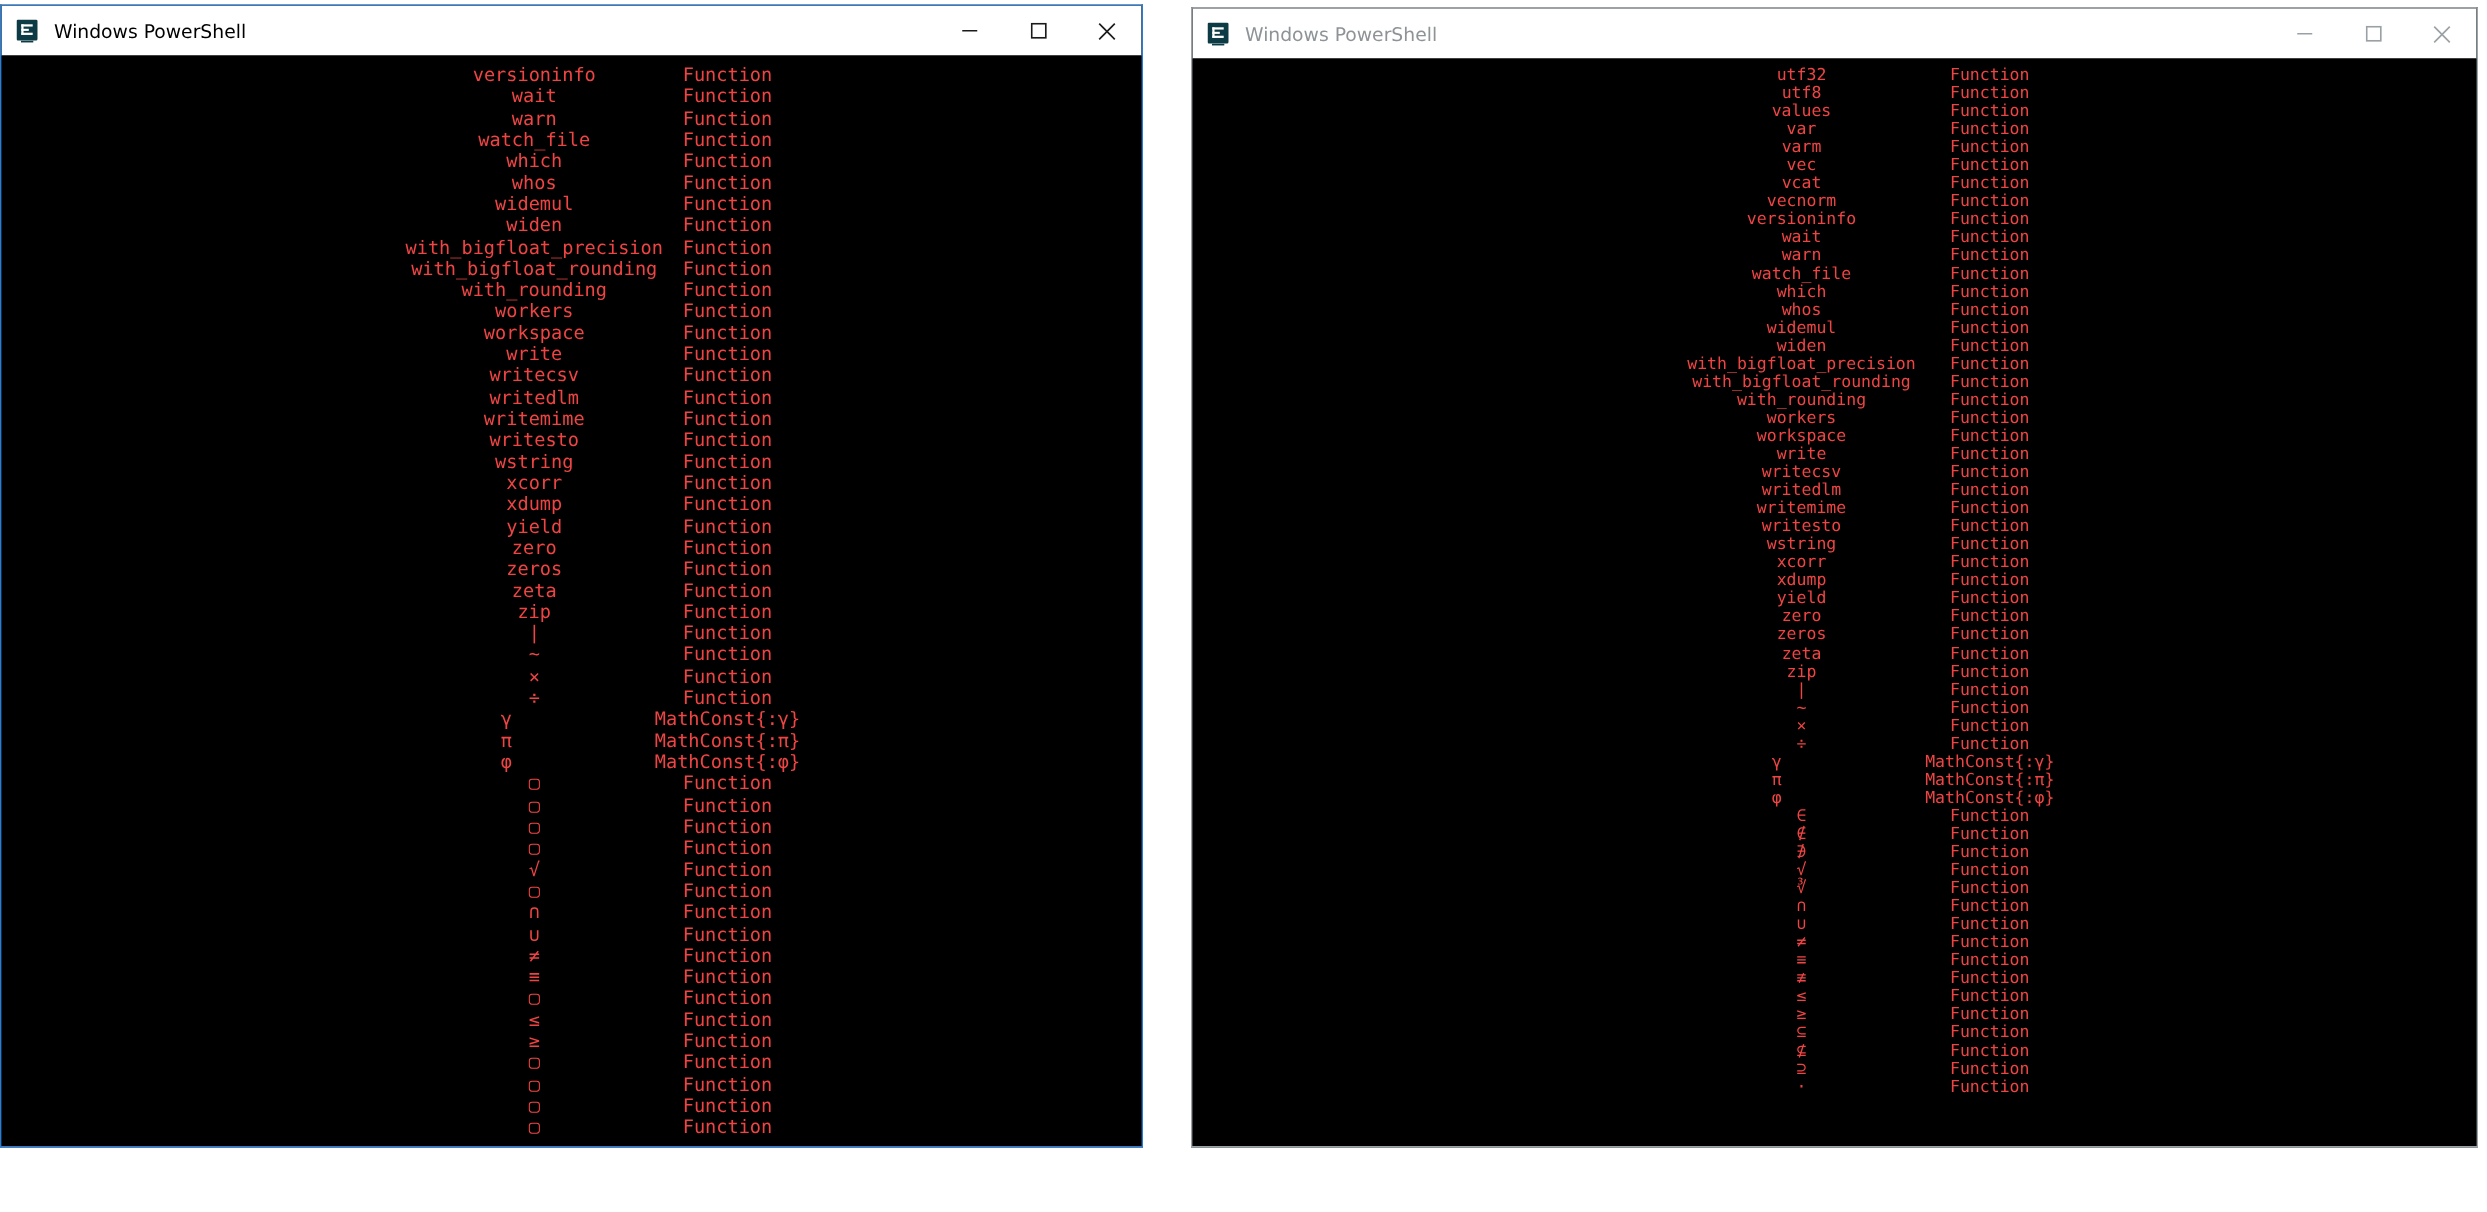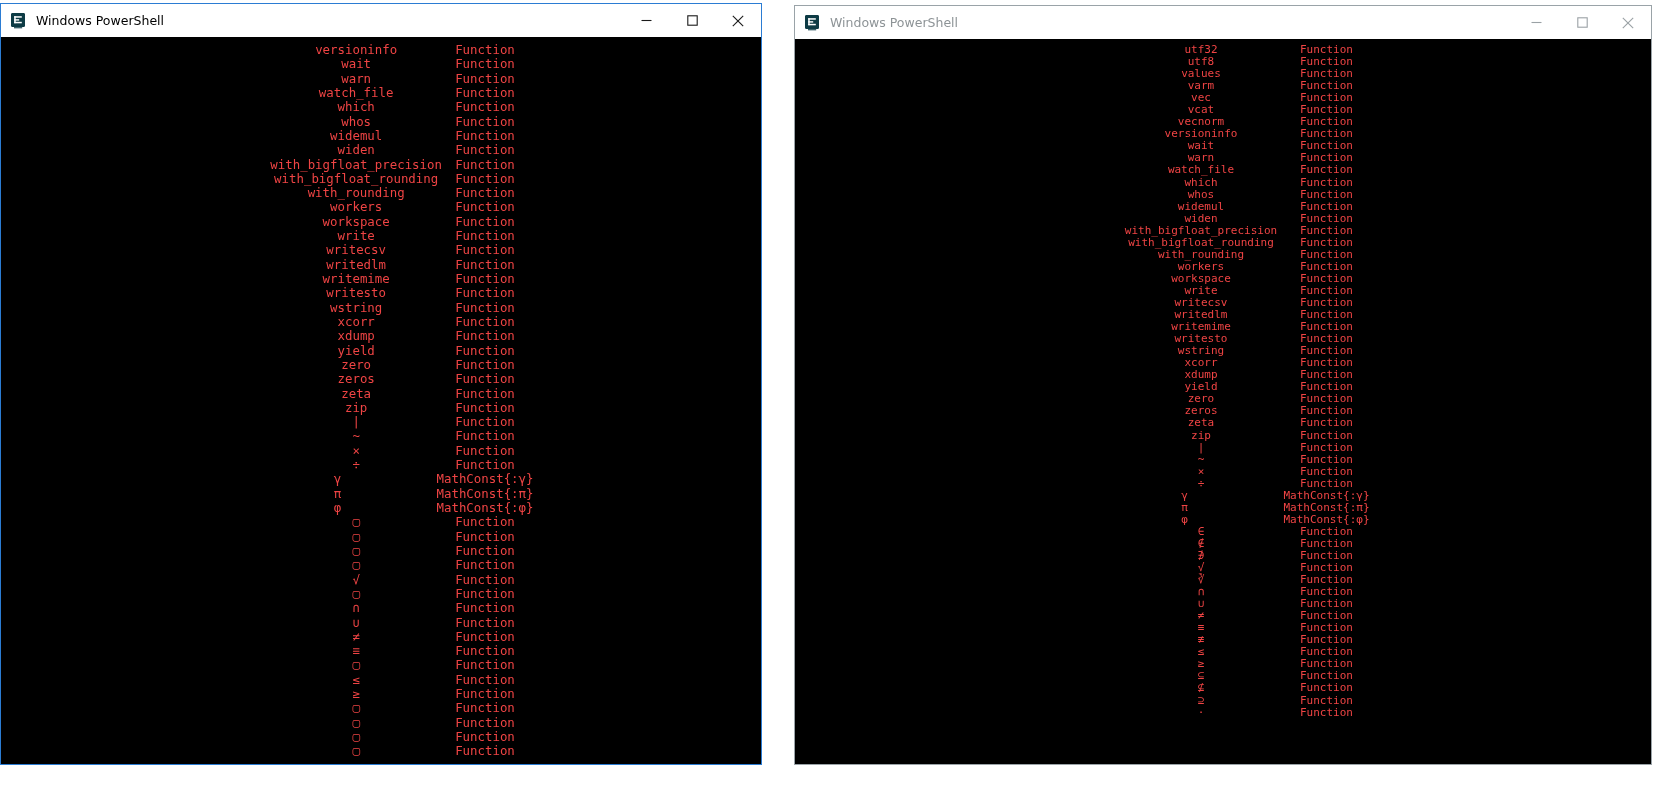--- a/index.html
+++ b/index.html
@@ -292,20 +292,21 @@
             <line x1="11.2" y1="0.8" x2="0.8" y2="11.2"></line>
           </svg>
         </button>
       </div>
     </div>
 
     <div class="console-body">
       <div class="console-text"><span class="row"><span class="col-name">utf32</span><span class="col-type">Function</span>
 </span><span class="row"><span class="col-name">utf8</span><span class="col-type">Function</span>
 </span><span class="row"><span class="col-name">values</span><span class="col-type">Function</span>
+</span><span class="row"><span class="col-name">var</span><span class="col-type">Function</span>
 </span><span class="row"><span class="col-name">varm</span><span class="col-type">Function</span>
 </span><span class="row"><span class="col-name">vec</span><span class="col-type">Function</span>
 </span><span class="row"><span class="col-name">vcat</span><span class="col-type">Function</span>
 </span><span class="row"><span class="col-name">vecnorm</span><span class="col-type">Function</span>
 </span><span class="row"><span class="col-name">versioninfo</span><span class="col-type">Function</span>
 </span><span class="row"><span class="col-name">wait</span><span class="col-type">Function</span>
 </span><span class="row"><span class="col-name">warn</span><span class="col-type">Function</span>
 </span><span class="row"><span class="col-name">watch_file</span><span class="col-type">Function</span>
 </span><span class="row"><span class="col-name">which</span><span class="col-type">Function</span>
 </span><span class="row"><span class="col-name">whos</span><span class="col-type">Function</span>

